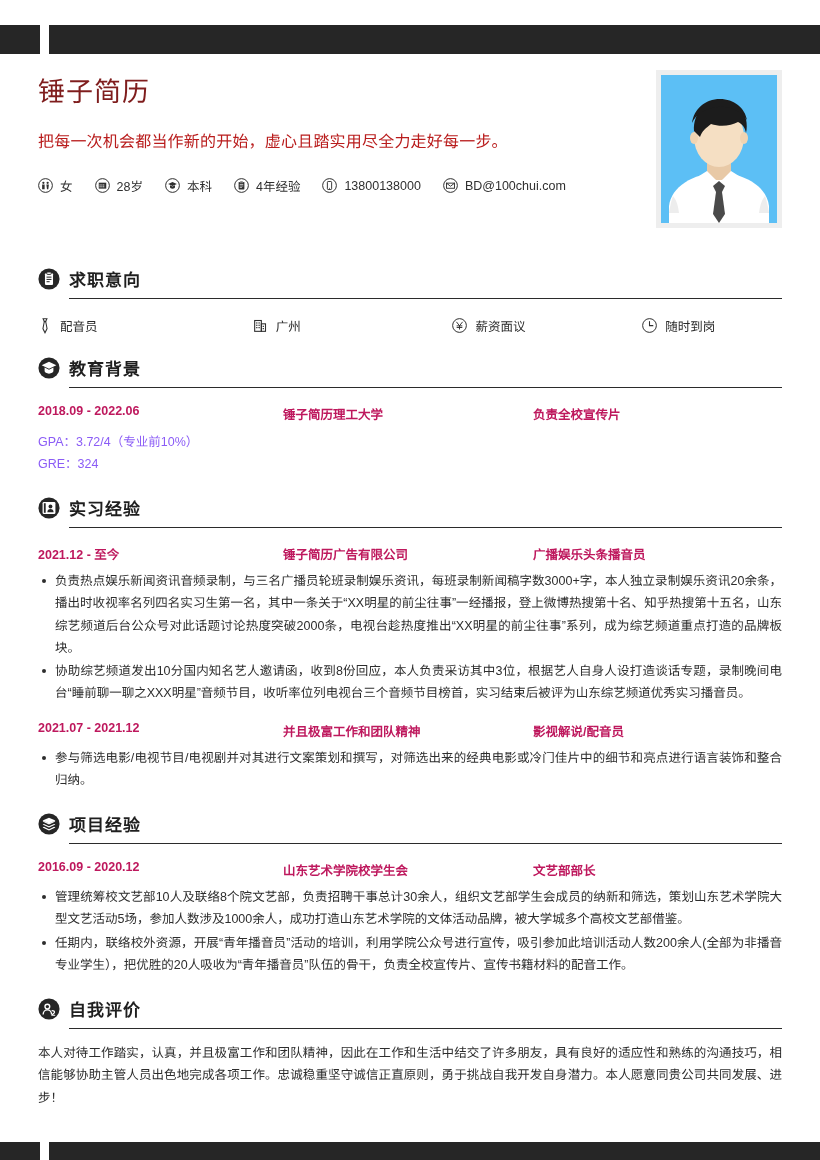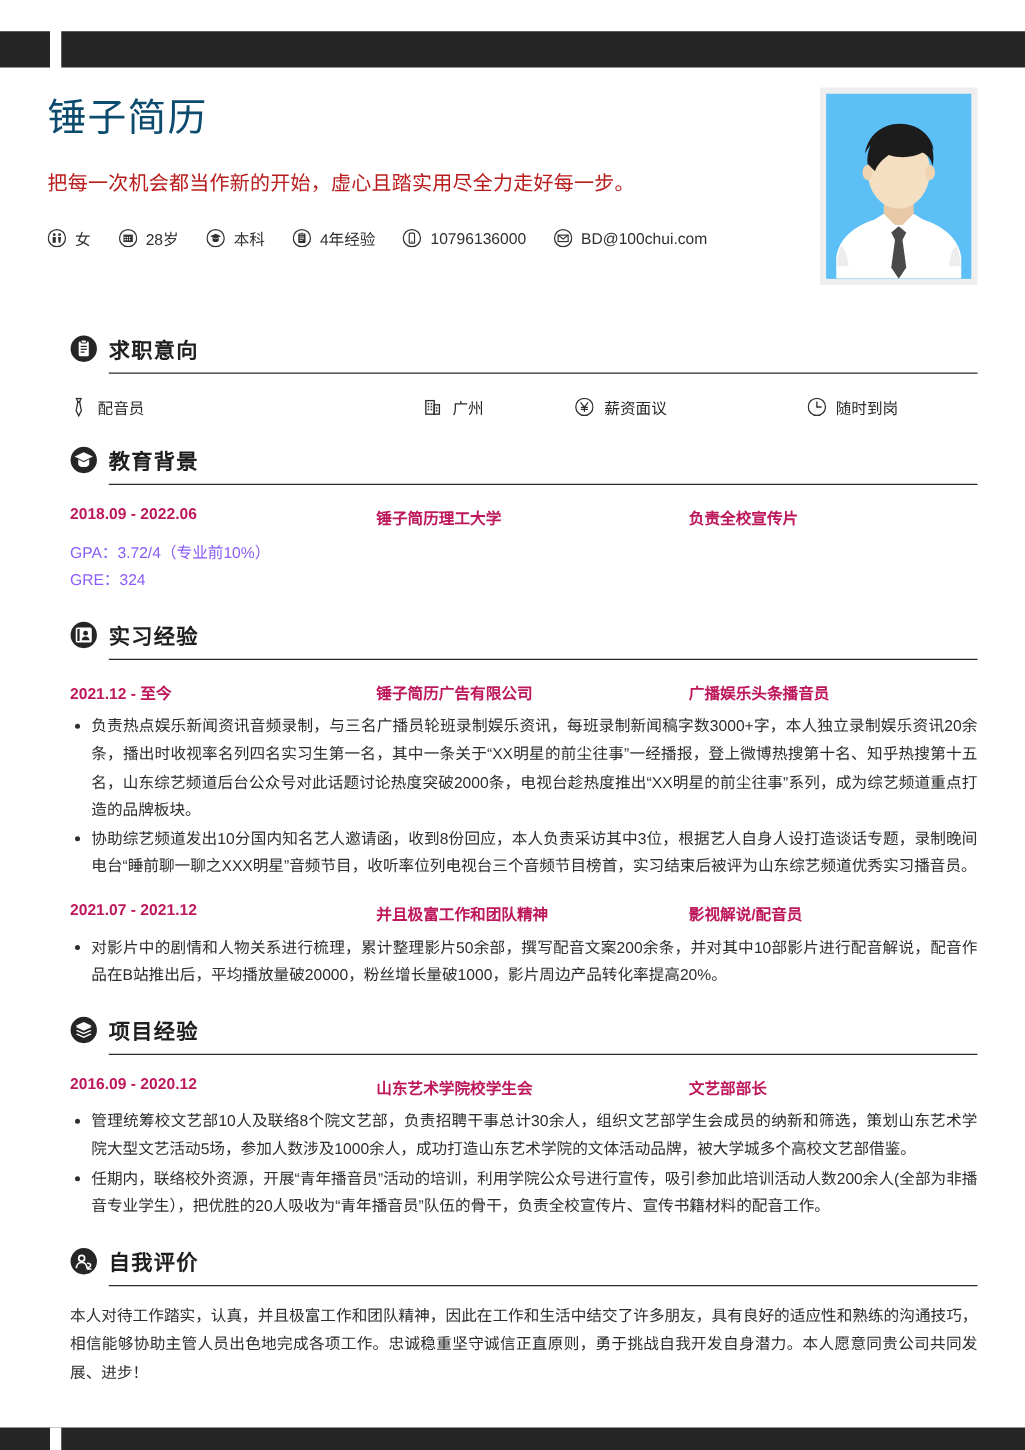--- a/index.html
+++ b/index.html
@@ -56,25 +56,25 @@
     width: 820px;
   }
 
   
   .header {
     position: relative;
     padding-top: 22px;
     min-height: 170px;
   }
   .name {
-    font-size: 31px;
+    font-size: 27px;
     font-weight: normal;
     letter-spacing: 1px;
     margin: 0;
-    color: #0c4a6e;
+    color: #7f1d1d;
     line-height: 1.2;
   }
   .slogan {
     margin: 20px 0 0 0;
     font-size: 16px;
     color: #b91c1c;
     letter-spacing: 0.2px;
   }
   .meta-row {
     margin-top: 24px;
@@ -113,21 +113,20 @@
     width: 100%;
     height: 100%;
     overflow: hidden;
     position: relative;
     background: #5cbff5;
   }
 
   
   .section {
     margin-top: 22px;
-    margin-left: 18px;
   }
   .section-head {
     display: flex;
     align-items: flex-end;
     position: relative;
     padding-bottom: 4px;
   }
   .section-icon {
     width: 22px;
     height: 22px;
@@ -159,21 +158,21 @@
     display: flex;
     align-items: center;
     box-sizing: border-box;
   }
   .intent-cell .ic {
     margin-right: 8px;
     display: inline-flex;
     align-items: center;
   }
   .intent-cell:nth-child(1) { width: 215px; }
-  .intent-cell:nth-child(2) { width: 200px; justify-content: center; }
+  .intent-cell:nth-child(2) { width: 200px; }
   .intent-cell:nth-child(3) { width: 190px; }
   .intent-cell:nth-child(4) { width: 140px; }
 
   
   .entry {
     margin-top: 16px;
   }
   .entry-head {
     display: flex;
     font-size: 12.5px;
@@ -316,21 +315,21 @@
         </div>
 
         <div class="meta-item">
           <span class="ic">
             <svg width="15" height="15" viewBox="0 0 24 24">
               <circle cx="12" cy="12" r="11" fill="none" stroke="#2f2f2f" stroke-width="1.6"></circle>
               <rect x="8.6" y="5.6" width="6.8" height="12.8" rx="1.2" fill="none" stroke="#2f2f2f" stroke-width="1.5"></rect>
               <circle cx="12" cy="16.3" r="0.8" fill="#2f2f2f"></circle>
             </svg>
           </span>
-          <span>10796136000</span>
+          <span>13800138000</span>
         </div>
 
         <div class="meta-item">
           <span class="ic">
             <svg width="15" height="15" viewBox="0 0 24 24">
               <circle cx="12" cy="12" r="11" fill="none" stroke="#2f2f2f" stroke-width="1.6"></circle>
               <rect x="5.6" y="8.2" width="12.8" height="8.2" fill="none" stroke="#2f2f2f" stroke-width="1.5"></rect>
               <path d="M5.6 8.2L12 13.2l6.4-5" fill="none" stroke="#2f2f2f" stroke-width="1.5"></path>
             </svg>
           </span>
@@ -485,21 +484,21 @@
         </ul>
       </div>
 
       <div class="entry">
         <div class="entry-head">
           <div class="entry-date">2021.07 - 2021.12</div>
           <div class="entry-org">并且极富工作和团队精神</div>
           <div class="entry-role">影视解说/配音员</div>
         </div>
         <ul class="bullets">
-          <li>对影片中的剧情和人物关系进行梳理，累计整理影片50余部，撰写配音文案200余条，并对其中10部影片进行配音解说，配音作品在B站推出后，平均播放量破20000，粉丝增长量破1000，影片周边产品转化率提高20%。</li>
+          <li>参与筛选电影/电视节目/电视剧并对其进行文案策划和撰写，对筛选出来的经典电影或冷门佳片中的细节和亮点进行语言装饰和整合归纳。</li>
         </ul>
       </div>
     </div>
 
     <div class="section">
       <div class="section-head">
         <span class="section-icon">
           <svg width="22" height="22" viewBox="0 0 24 24">
             <circle cx="12" cy="12" r="11.5" fill="#262626"></circle>
             <path d="M12 5.1l7 3.2-7 3.2-7-3.2z" fill="#fff"></path>

